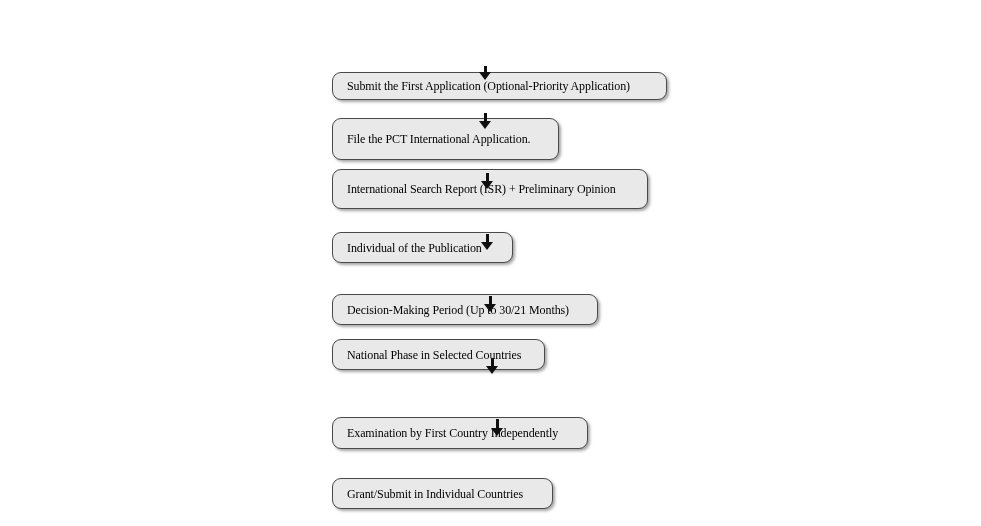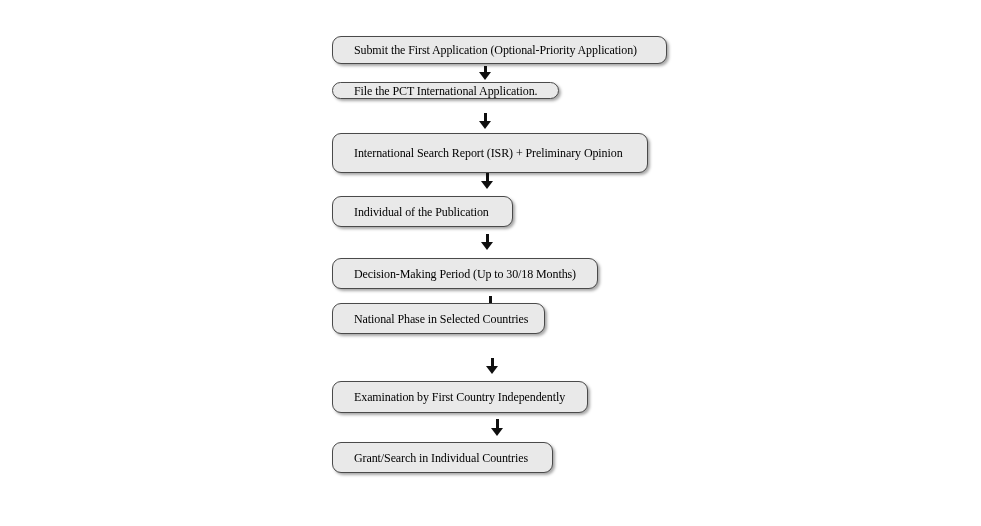--- a/index.html
+++ b/index.html
@@ -24,21 +24,22 @@
   }
   .node{
     position:absolute;
     box-sizing:border-box;
     background:var(--box_fill,#e9e9e9);
     border:1.5px solid var(--box_border,#4a4a4a);
     border-radius:9px;
     box-shadow:2px 2px 3px rgba(0,0,0,0.35);
     display:flex;
     align-items:center;
-    padding:0 8px 0 21px;
+    padding:0 8px 0 14px;
+    margin-top:36px;
   }
   .node-label{
     font-size:12px;
     line-height:1;
     color:var(--text,#000);
     white-space:nowrap;
     letter-spacing:-0.1px;
   }
   .arrow{
     position:absolute;
@@ -66,21 +67,21 @@
 
   <div class="node" style="left:332px;top:36px;width:335px;height:28px">
     <span class="node-label">Submit the First Application (Optional-Priority Application)</span>
   </div>
 
   <div class="arrow" style="left:479px;top:66px;height:14px">
     <div class="arrow-stem"></div>
     <div class="arrow-head"></div>
   </div>
 
-  <div class="node" style="left:332px;top:82px;width:227px;height:17px">
+  <div class="node" style="left:332px;top:82px;width:227px;height:42px">
     <span class="node-label">File the PCT International Application.</span>
   </div>
 
   <div class="arrow" style="left:479px;top:113px;height:16px">
     <div class="arrow-stem"></div>
     <div class="arrow-head"></div>
   </div>
 
   <div class="node" style="left:332px;top:133px;width:316px;height:40px">
     <span class="node-label">International Search Report (ISR) + Preliminary Opinion</span>
@@ -94,21 +95,21 @@
   <div class="node" style="left:332px;top:196px;width:181px;height:31px">
     <span class="node-label">Individual of the Publication</span>
   </div>
 
   <div class="arrow" style="left:481px;top:234px;height:16px">
     <div class="arrow-stem"></div>
     <div class="arrow-head"></div>
   </div>
 
   <div class="node" style="left:332px;top:258px;width:266px;height:31px">
-    <span class="node-label">Decision-Making Period (Up to 30/18 Months)</span>
+    <span class="node-label">Decision-Making Period (Up to 30/21 Months)</span>
   </div>
 
   <div class="arrow" style="left:484px;top:296px;height:16px">
     <div class="arrow-stem"></div>
     <div class="arrow-head"></div>
   </div>
 
   <div class="node" style="left:332px;top:303px;width:213px;height:31px">
     <span class="node-label">National Phase in Selected Countries</span>
   </div>
@@ -121,16 +122,16 @@
   <div class="node" style="left:332px;top:381px;width:256px;height:32px">
     <span class="node-label">Examination by First Country Independently</span>
   </div>
 
   <div class="arrow" style="left:491px;top:419px;height:17px">
     <div class="arrow-stem"></div>
     <div class="arrow-head"></div>
   </div>
 
   <div class="node" style="left:332px;top:442px;width:221px;height:31px">
-    <span class="node-label">Grant/Search in Individual Countries</span>
+    <span class="node-label">Grant/Submit in Individual Countries</span>
   </div>
 
 </div>
 
 </body></html>

